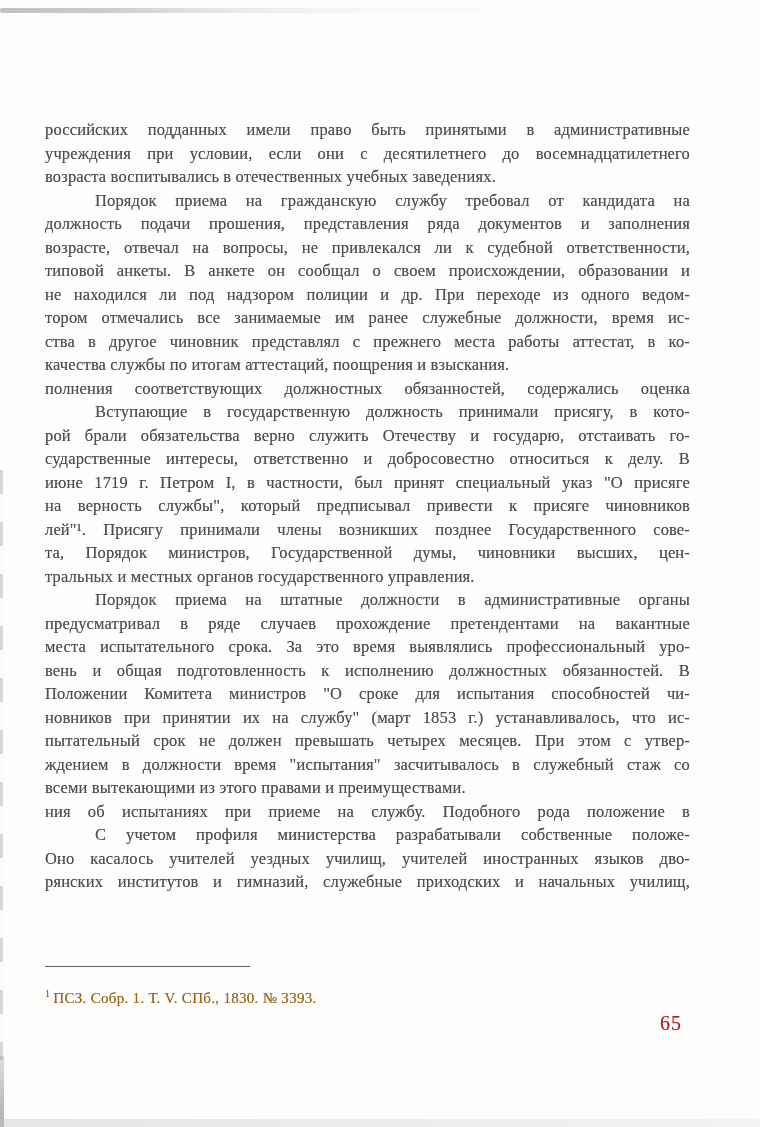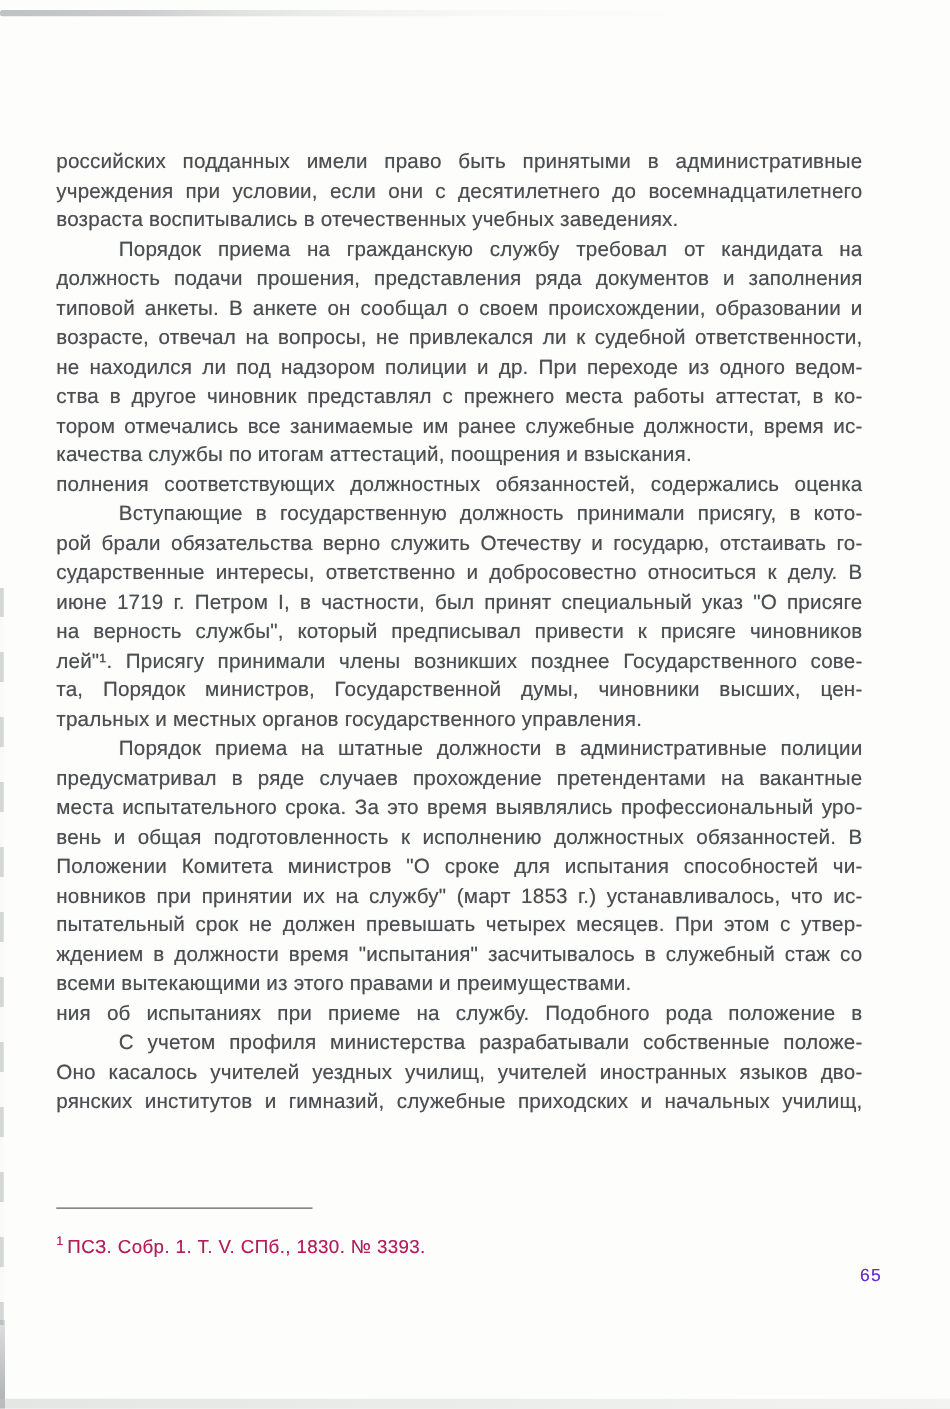--- a/index.html
+++ b/index.html
@@ -3,21 +3,21 @@
 <meta charset="utf-8">
 <style>
   html, body { margin: 0; padding: 0; background: #e8e8e8; }
   .page {
     position: relative;
     width: 760px;
     height: 1127px;
     margin: 0 auto;
     background: #fdfdfc;
     overflow: hidden;
-    font-family: Liberation Sans, sans-serif;
+    font-family: Liberation Serif, serif;
     color: #4b4f52;
   }
   
   .artifact { position: absolute; pointer-events: none; }
   .top-strip {
     top: 8px; left: 0; width: 560px; height: 5px;
     background: linear-gradient(to right,
       rgba(140,145,148,0.55) 0%, rgba(140,145,148,0.45) 20%,
       rgba(165,170,173,0.32) 34%, rgba(190,193,195,0.22) 50%,
       rgba(212,214,216,0.12) 68%, rgba(230,230,230,0) 100%);
@@ -62,68 +62,68 @@
     left: 45px; top: 966px;
     width: 205px; height: 0;
     border-top: 1.5px solid #5f6365;
   }
   .footnote {
     position: absolute;
     left: 45px; top: 988px;
     width: 500px;
     font-size: 15px;
     letter-spacing: 0.3px;
-    color: #be185d;
+    color: #a16207;
     text-shadow: 0 0 0.5px rgba(95,99,101,0.6);
   }
   .footnote sup {
     font-size: 10px;
     vertical-align: super;
     margin-right: 3px;
   }
   .page-number {
     position: absolute;
-    left: 688px; top: 1012px;
-    font-size: 14px;
-    color: #6d28d9;
+    left: 660px; top: 1012px;
+    font-size: 20px;
+    color: #b91c1c;
     letter-spacing: 1px;
     text-shadow: 0 0 0.5px rgba(95,99,101,0.6);
   }
 </style>
 </head>
 <body>
 
 <div class="page">
   <div class="artifact top-strip"></div>
   <div class="artifact left-edge"></div>
   <div class="artifact bottom-left-streak"></div>
   <div class="artifact bottom-strip"></div>
 
   <div class="text-block">
       <div class="line">российских подданных имели право быть принятыми в административные</div>
       <div class="line">учреждения при условии, если они с десятилетнего до восемнадцатилетнего</div>
       <div class="line lastline">возраста воспитывались в отечественных учебных заведениях.</div>
       <div class="line indent">Порядок приема на гражданскую службу требовал от кандидата на</div>
       <div class="line">должность подачи прошения, представления ряда документов и заполнения</div>
+      <div class="line">возрасте, отвечал на вопросы, не привлекался ли к судебной ответственности,</div>
       <div class="line">типовой анкеты. В анкете он сообщал о своем происхождении, образовании и</div>
-      <div class="line">возрасте, отвечал на вопросы, не привлекался ли к судебной ответственности,</div>
       <div class="line">не находился ли под надзором полиции и др. При переходе из одного ведом-</div>
+      <div class="line">тором отмечались все занимаемые им ранее служебные должности, время ис-</div>
       <div class="line">ства в другое чиновник представлял с прежнего места работы аттестат, в ко-</div>
-      <div class="line">тором отмечались все занимаемые им ранее служебные должности, время ис-</div>
       <div class="line lastline">качества службы по итогам аттестаций, поощрения и взыскания.</div>
       <div class="line">полнения соответствующих должностных обязанностей, содержались оценка</div>
       <div class="line indent">Вступающие в государственную должность принимали присягу, в кото-</div>
       <div class="line">рой брали обязательства верно служить Отечеству и государю, отстаивать го-</div>
       <div class="line">сударственные интересы, ответственно и добросовестно относиться к делу. В</div>
       <div class="line">июне 1719 г. Петром I, в частности, был принят специальный указ "О присяге</div>
       <div class="line">на верность службы", который предписывал привести к присяге чиновников</div>
       <div class="line">лей"¹. Присягу принимали члены возникших позднее Государственного сове-</div>
       <div class="line">та, Порядок министров, Государственной думы, чиновники высших, цен-</div>
       <div class="line lastline">тральных и местных органов государственного управления.</div>
-      <div class="line indent">Порядок приема на штатные должности в административные полиции</div>
+      <div class="line indent">Порядок приема на штатные должности в административные органы</div>
       <div class="line">предусматривал в ряде случаев прохождение претендентами на вакантные</div>
       <div class="line">места испытательного срока. За это время выявлялись профессиональный уро-</div>
       <div class="line">вень и общая подготовленность к исполнению должностных обязанностей. В</div>
       <div class="line">Положении Комитета министров "О сроке для испытания способностей чи-</div>
       <div class="line">новников при принятии их на службу" (март 1853 г.) устанавливалось, что ис-</div>
       <div class="line">пытательный срок не должен превышать четырех месяцев. При этом с утвер-</div>
       <div class="line">ждением в должности время "испытания" засчитывалось в служебный стаж со</div>
       <div class="line lastline">всеми вытекающими из этого правами и преимуществами.</div>
       <div class="line">ния об испытаниях при приеме на службу. Подобного рода положение в</div>
       <div class="line indent">С учетом профиля министерства разрабатывали собственные положе-</div>

